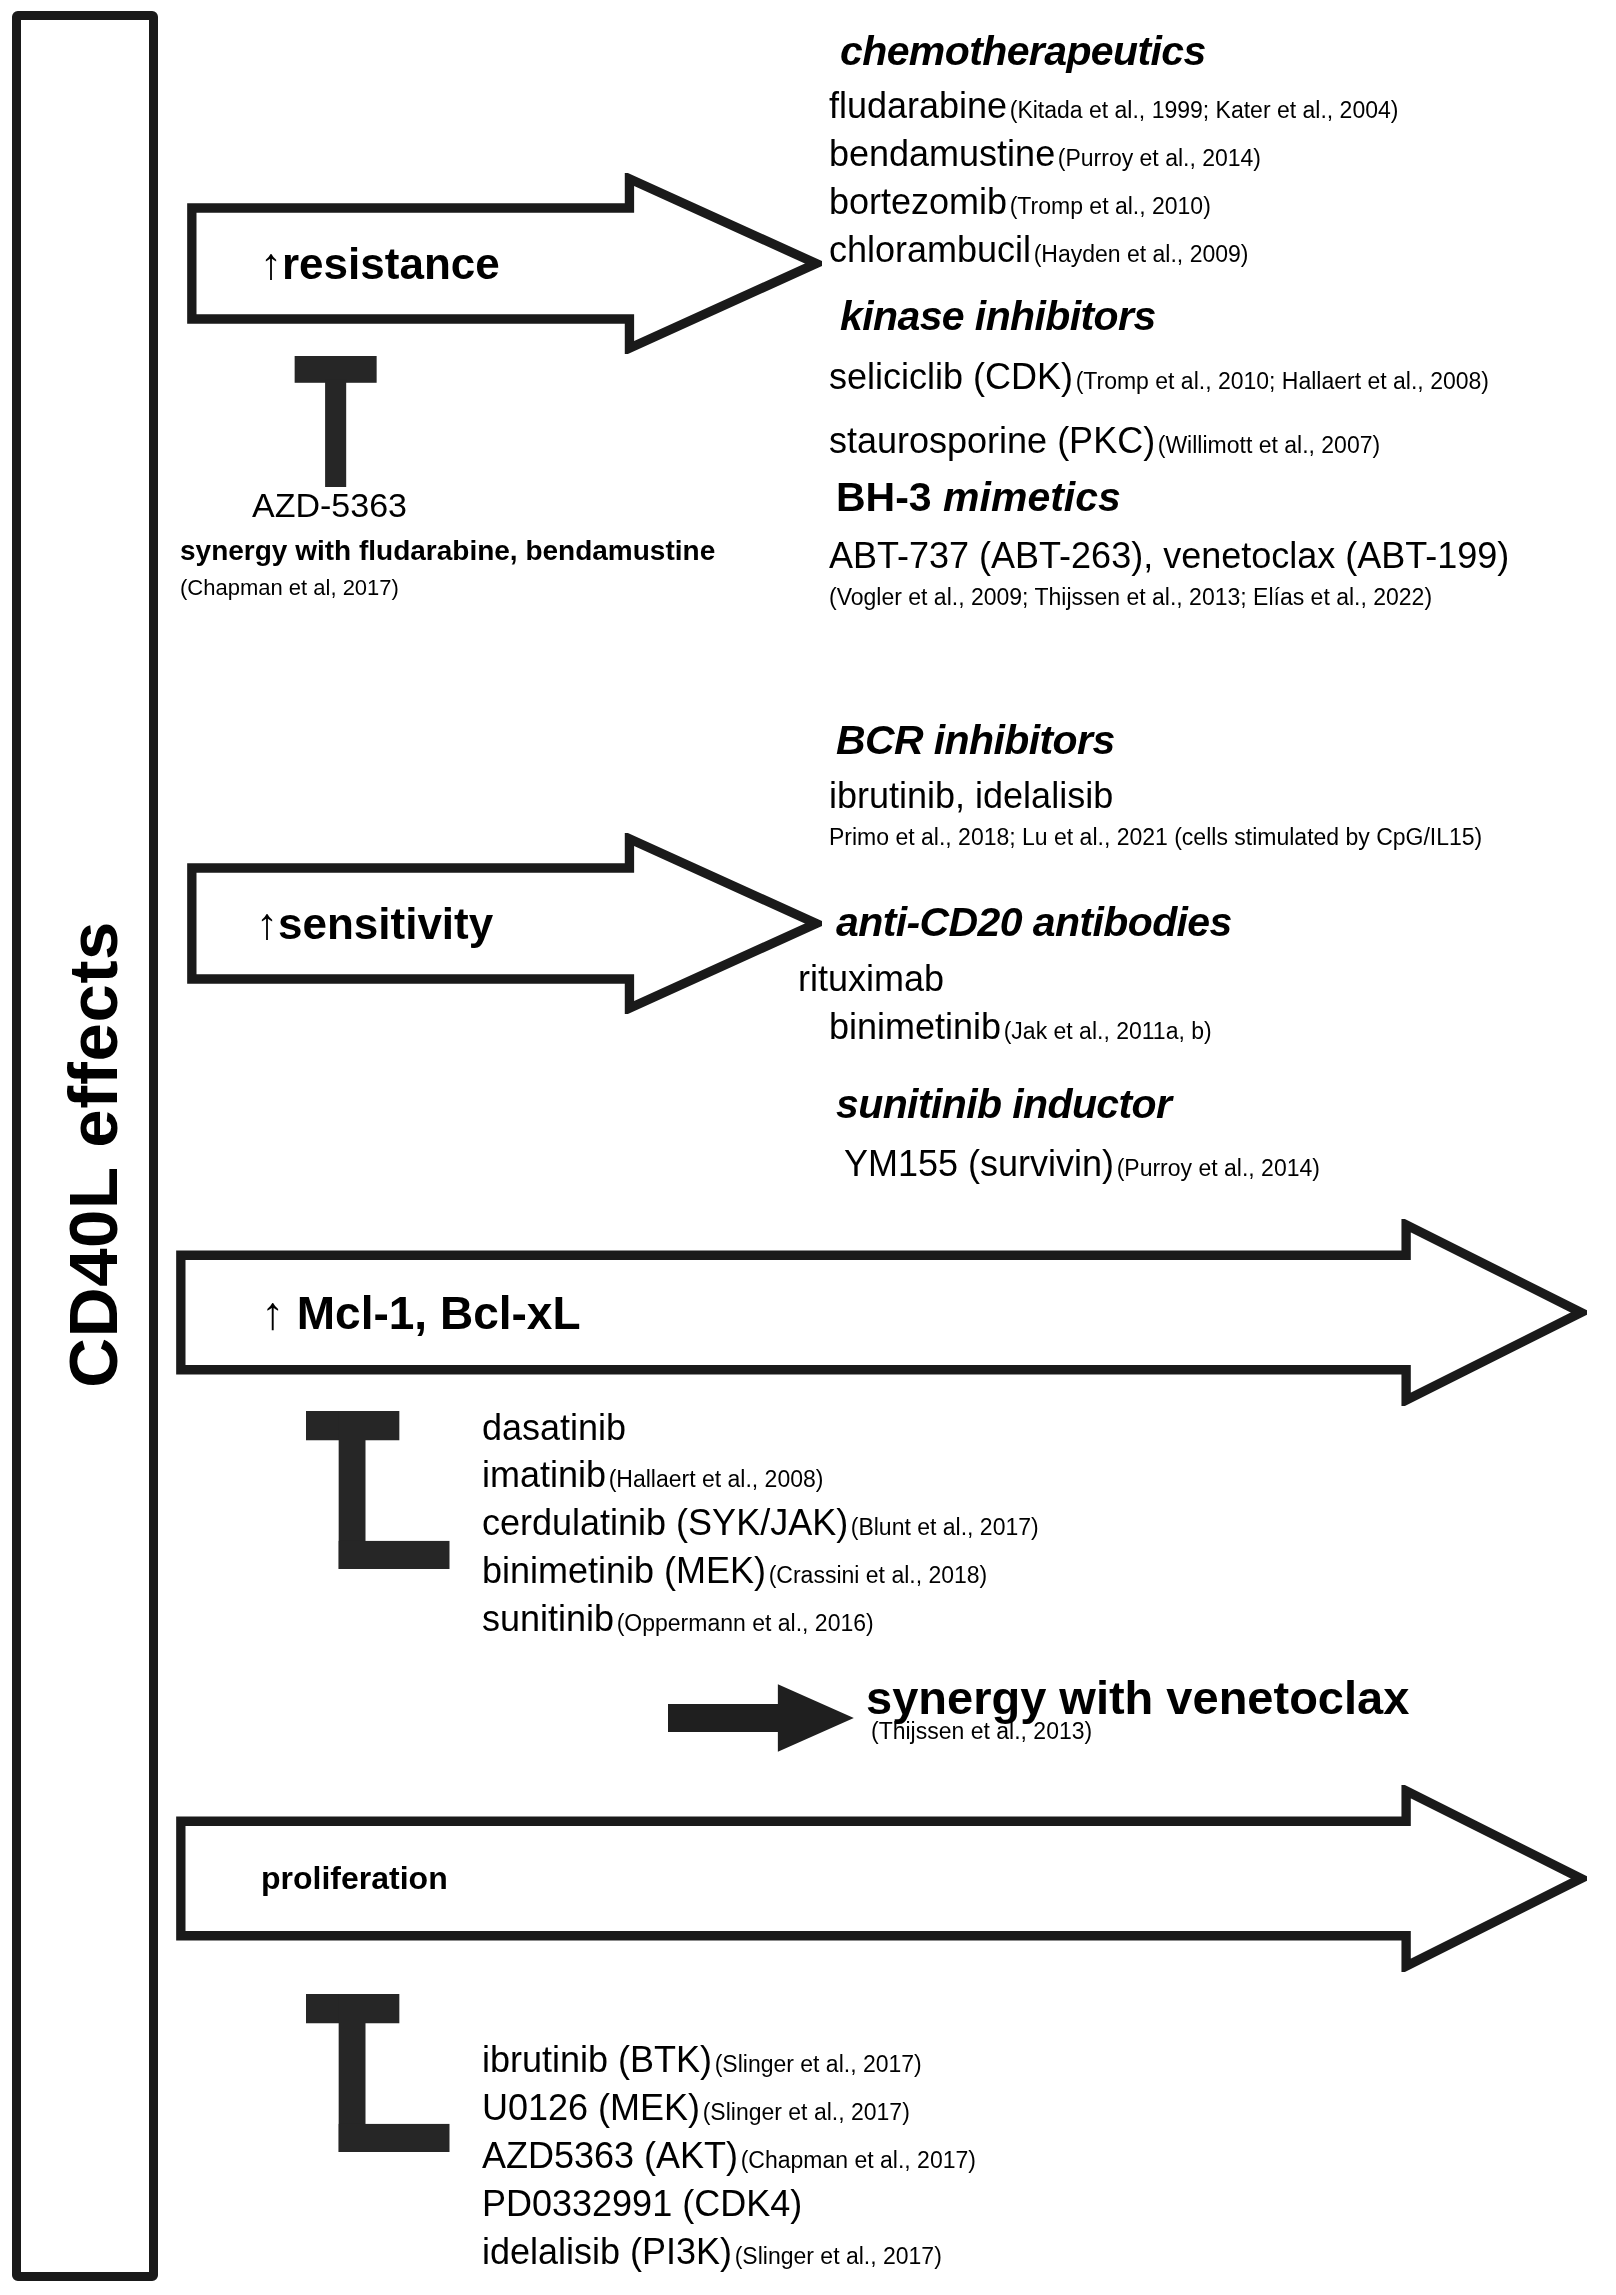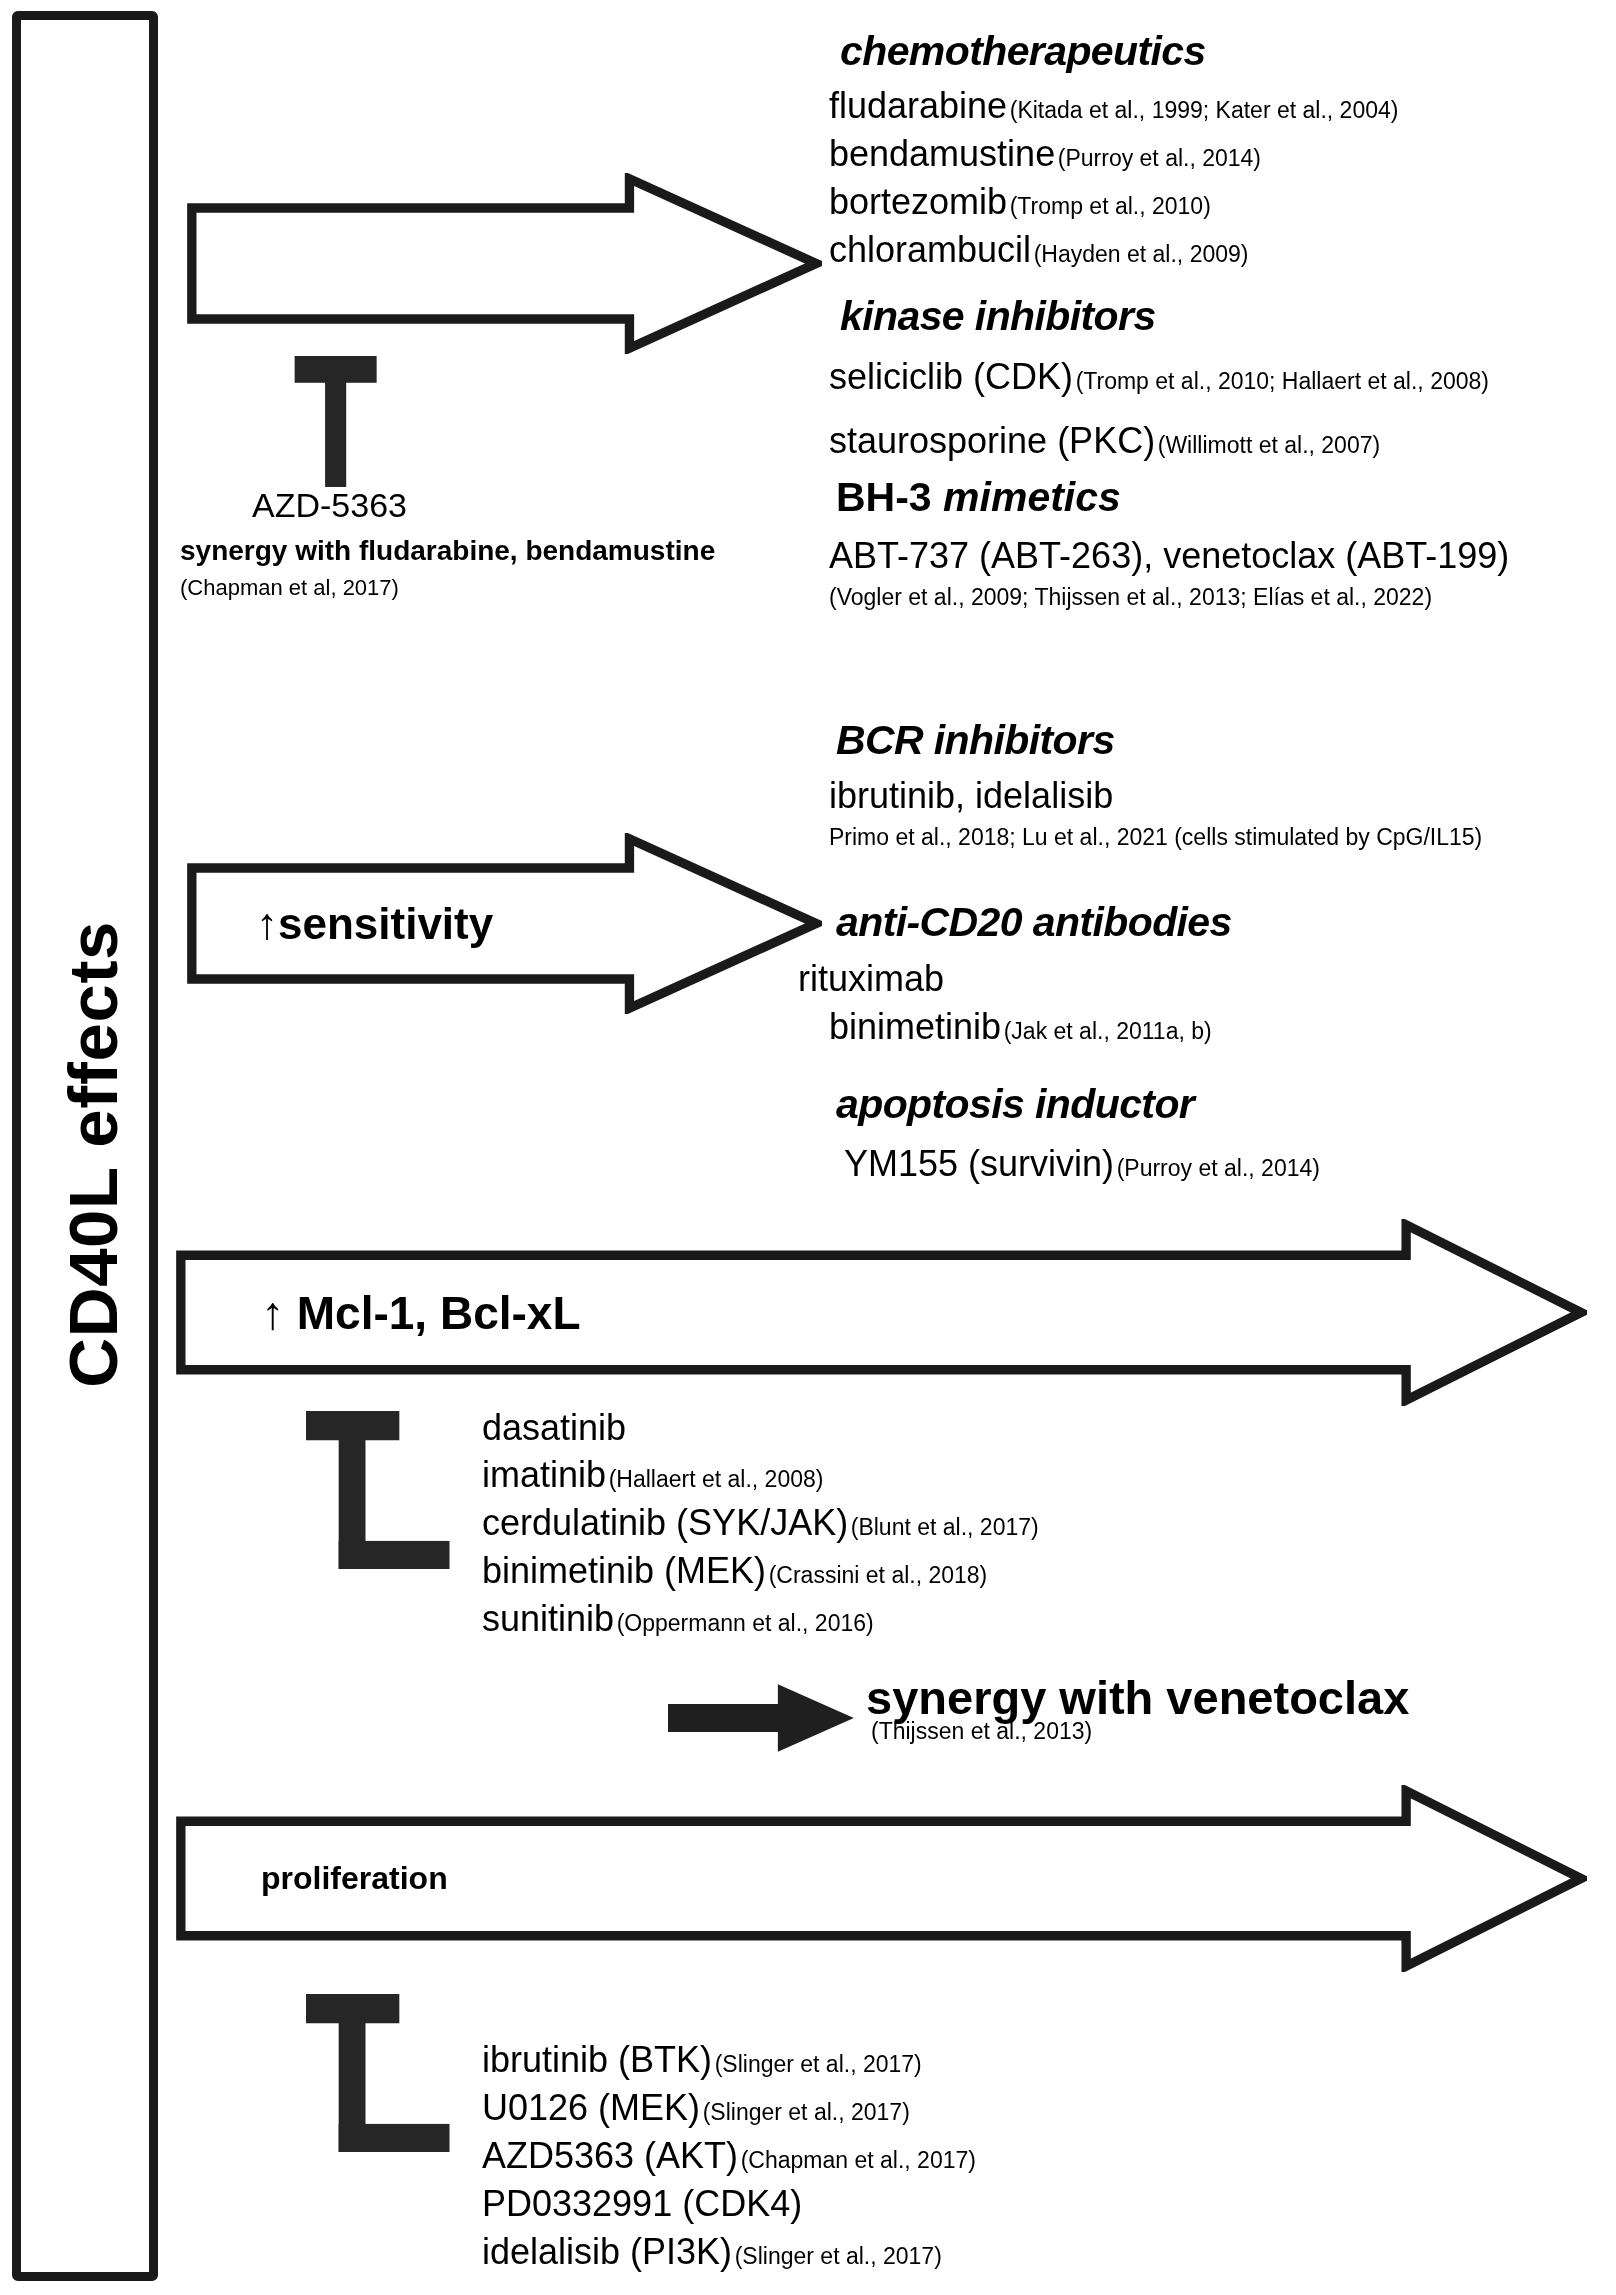--- a/index.html
+++ b/index.html
@@ -94,20 +94,23 @@
   <div class="cd40l-bar">
     <div class="cd40l-label">
       <span>CD40L effects</span>
     </div>
   </div>
 
   <div class="block-arrow" style="left:186px; top:173px; width:636px; height:181px;">
     <svg viewBox="0 0 1090 310" preserveAspectRatio="none" aria-hidden="true">
       <polygon points="10,60 760,60 760,10 1080,155 760,300 760,250 10,250" fill="#ffffff" stroke="#1a1a1a" stroke-width="16" stroke-linejoin="miter"></polygon>
     </svg>
+    <div class="arrow-text" style="left:74px; font-size:44px;">
+      <span>↑resistance</span>
+    </div>
   </div>
 
   <div class="tee-connector" style="left:280px; top:356px; width:123px; height:131px;">
     <svg viewBox="0 0 210 225" preserveAspectRatio="none" aria-hidden="true">
       <rect x="25" y="0" width="140" height="46" fill="#262626"></rect>
       <rect x="77" y="40" width="36" height="185" fill="#262626"></rect>
     </svg>
   </div>
 
   <div class="txt note-main" style="left:252px; top:486px;">AZD-5363</div>
@@ -172,21 +175,21 @@
   <div class="txt cat-head" style="left:836px; top:899px;">anti-CD20 antibodies</div>
 
   <div class="txt" style="left:798px; top:958px;">
     <span class="drug">rituximab</span>
   </div>
   <div class="txt" style="left:829px; top:1006px;">
     <span class="drug">binimetinib</span>
     <span class="ref">(Jak et al., 2011a, b)</span>
   </div>
 
-  <div class="txt cat-head" style="left:836px; top:1081px;">apoptosis inductor</div>
+  <div class="txt cat-head" style="left:836px; top:1081px;">sunitinib inductor</div>
 
   <div class="txt" style="left:844px; top:1143px;">
     <span class="drug">YM155 (survivin)</span>
     <span class="ref">(Purroy et al., 2014)</span>
   </div>
 
   <div class="block-arrow" style="left:175px; top:1219px; width:1412px; height:187px;">
     <svg viewBox="0 0 2420 320" preserveAspectRatio="none" aria-hidden="true">
       <polygon points="10,62 2110,62 2110,10 2410,160 2110,310 2110,258 10,258" fill="#ffffff" stroke="#1a1a1a" stroke-width="16" stroke-linejoin="miter"></polygon>
     </svg>

